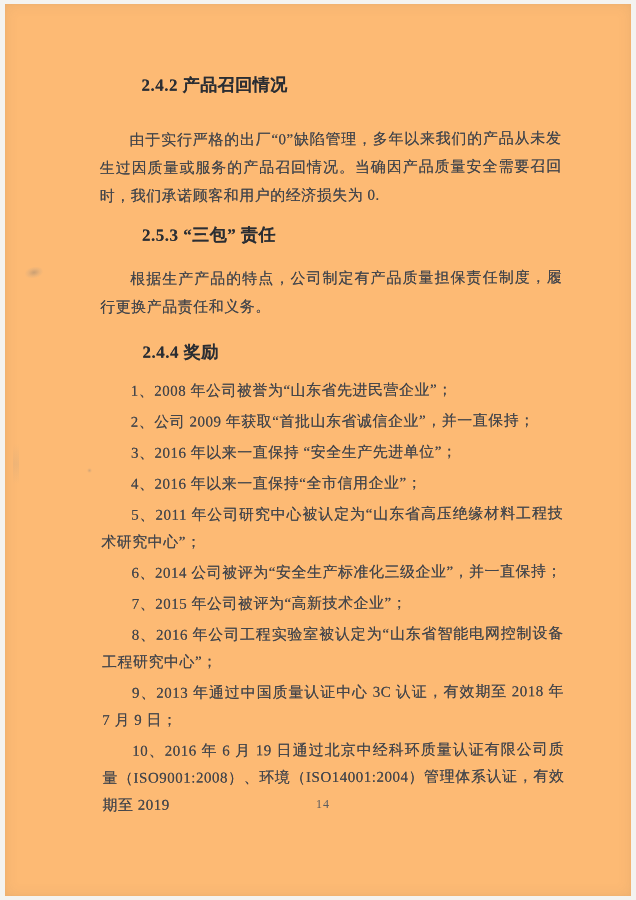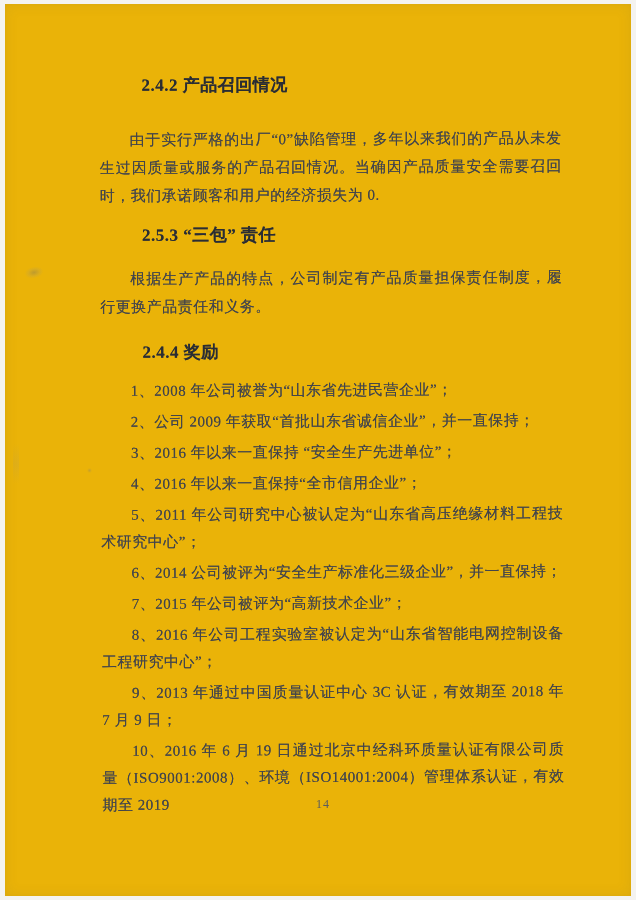--- a/index.html
+++ b/index.html
@@ -12,21 +12,21 @@
     background: #f4f3f0;
     font-family: "Liberation Serif", "DejaVu Serif", serif;
     overflow: hidden;
   }
   .scan-page {
     position: absolute;
     left: 5px;
     top: 4px;
     width: 626px;
     height: 892px;
-    background: #eab308;
+    background: #fdba74;
     box-shadow: inset 0 0 14px rgba(90, 88, 82, 0.10), inset 0 0 2px rgba(120,118,110,0.08);
   }
   .content {
     position: absolute;
     left: 94px;
     top: 0;
     width: 462px;
     transform: rotate(-0.25deg);
     transform-origin: top left;
     color: #43454a;

